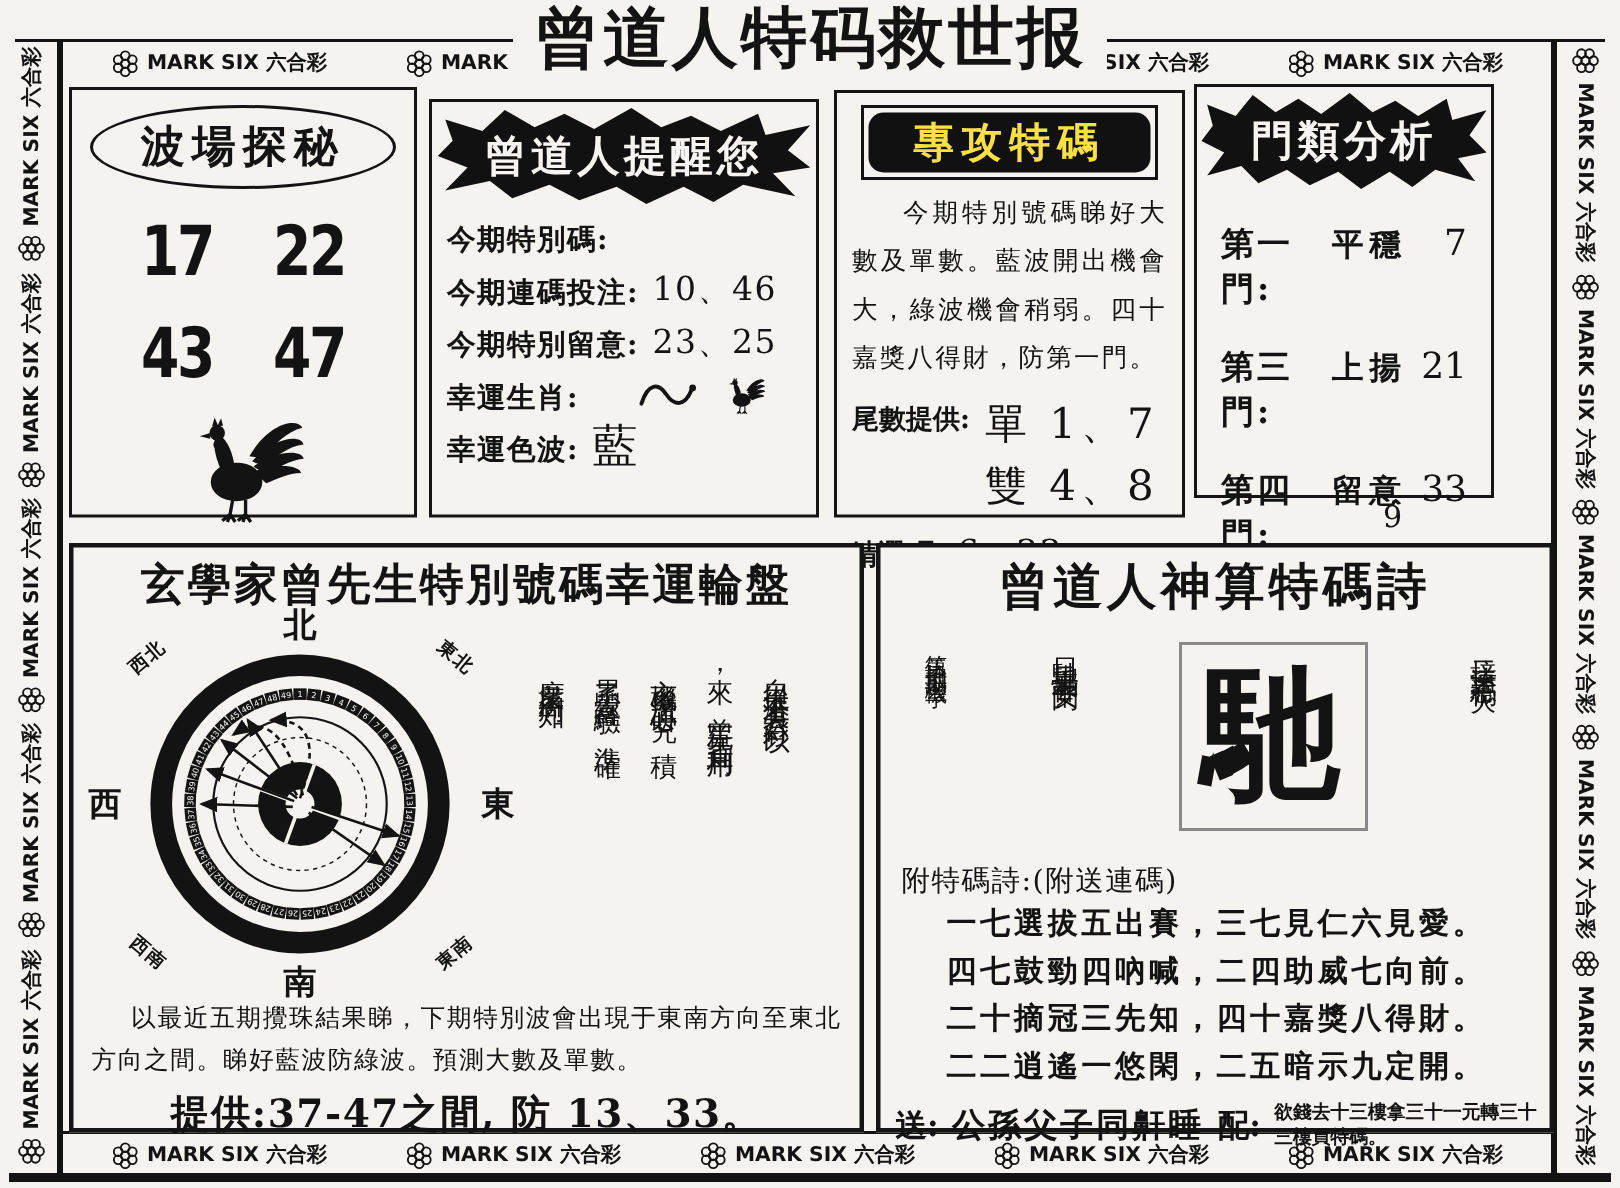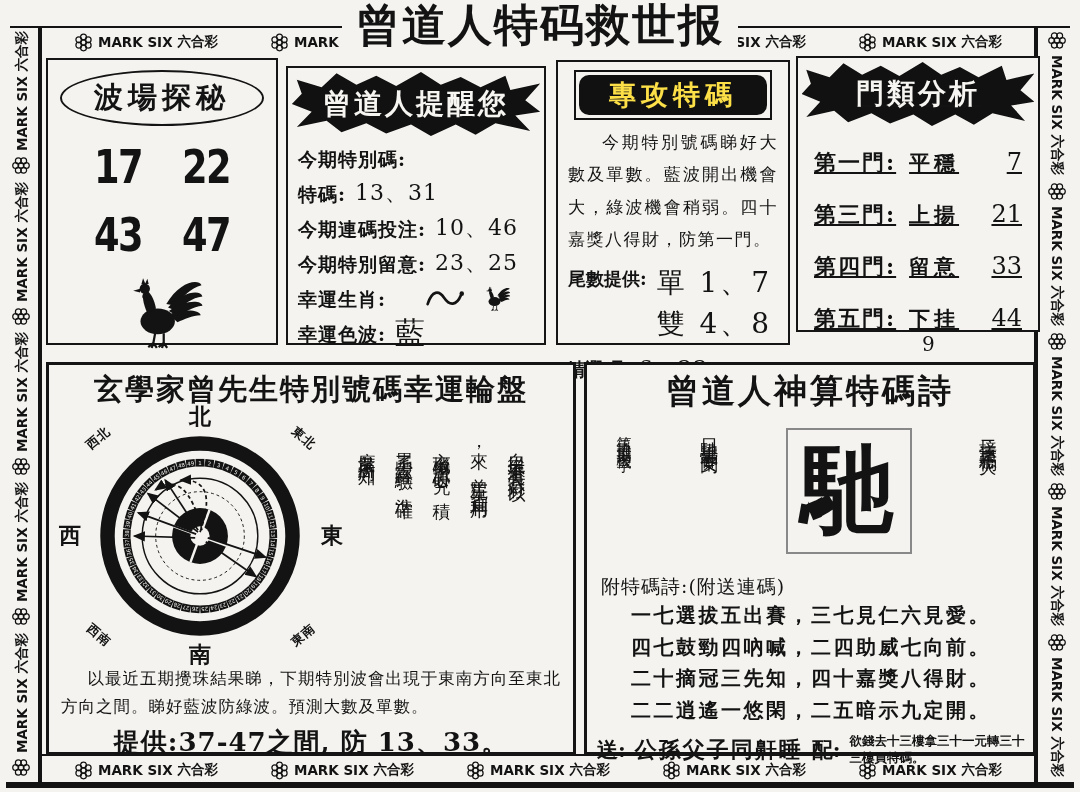--- a/index.html
+++ b/index.html
@@ -32,21 +32,21 @@
   .main-title{
     position:absolute;top:-4px;left:50%;transform:translateX(-50%);z-index:5;
     background:#f4f3ef;padding:0 14px;font-size:44px;font-weight:900;letter-spacing:2px;
     font-family:"DejaVu Sans","Liberation Sans",sans-serif;
   }
   
   .box{position:absolute;border:2px solid #151515;box-sizing:border-box;background:#f4f3ef;}
   #wave-box{left:46px;top:58px;width:232px;height:287px;}
   #reminder-box{left:286px;top:66px;width:260px;height:279px;}
   #special-box{left:556px;top:60px;width:234px;height:285px;}
-  #door-box{left:796px;top:56px;width:244px;height:276px;text-decoration:underline;}
+  #door-box{left:796px;top:56px;width:200px;height:276px;}
   #wheel-box{left:46px;top:362px;width:530px;height:393px;border-width:3px;}
   #poem-box{left:584px;top:362px;width:452px;height:393px;border-width:3px;}
   .page-num{position:absolute;left:922px;top:332px;font-size:20px;z-index:3;}
   
   .ellipse{margin:10px auto 4px;width:200px;height:52px;border:2px solid #131313;border-radius:50%;
     display:flex;align-items:center;justify-content:center;font-size:29px;font-weight:bold;letter-spacing:5px;}
   .wave-nums{display:flex;justify-content:space-around;padding:0 26px;margin-top:14px;}
   .wave-num{font-family:"DejaVu Sans","Liberation Sans",sans-serif;font-weight:900;font-size:46px;
     transform:scaleX(.8);letter-spacing:-2px;}
   .wave-animal{display:flex;justify-content:center;margin-top:6px;}
@@ -435,24 +435,20 @@
   <path d="M42 76 L40 87 L34 92 M40 87 L44 93 M40 87 L38 93 M52 76 L52 87 L46 92 M52 87 L56 93 M52 87 L50 93" stroke="#131313" stroke-width="2.6" fill="none"></path>
 </svg>
     </div>
 </div>
 
 <div class="box" id="reminder-box">
   <div class="burst">曾道人提醒您</div>
   <div class="rem-lines" id="rem-lines">
       <div class="rem-line">
         <span class="rem-label">今期特別碼:</span>
-      </div>
-      <div class="rem-line">
-        <span class="rem-label">特碼:</span>
-        <span class="rem-value">13、31</span>
       </div>
       <div class="rem-line">
         <span class="rem-label">今期連碼投注:</span>
         <span class="rem-value">10、46</span>
       </div>
       <div class="rem-line">
         <span class="rem-label">今期特別留意:</span>
         <span class="rem-value">23、25</span>
       </div>
       <div class="rem-line">

